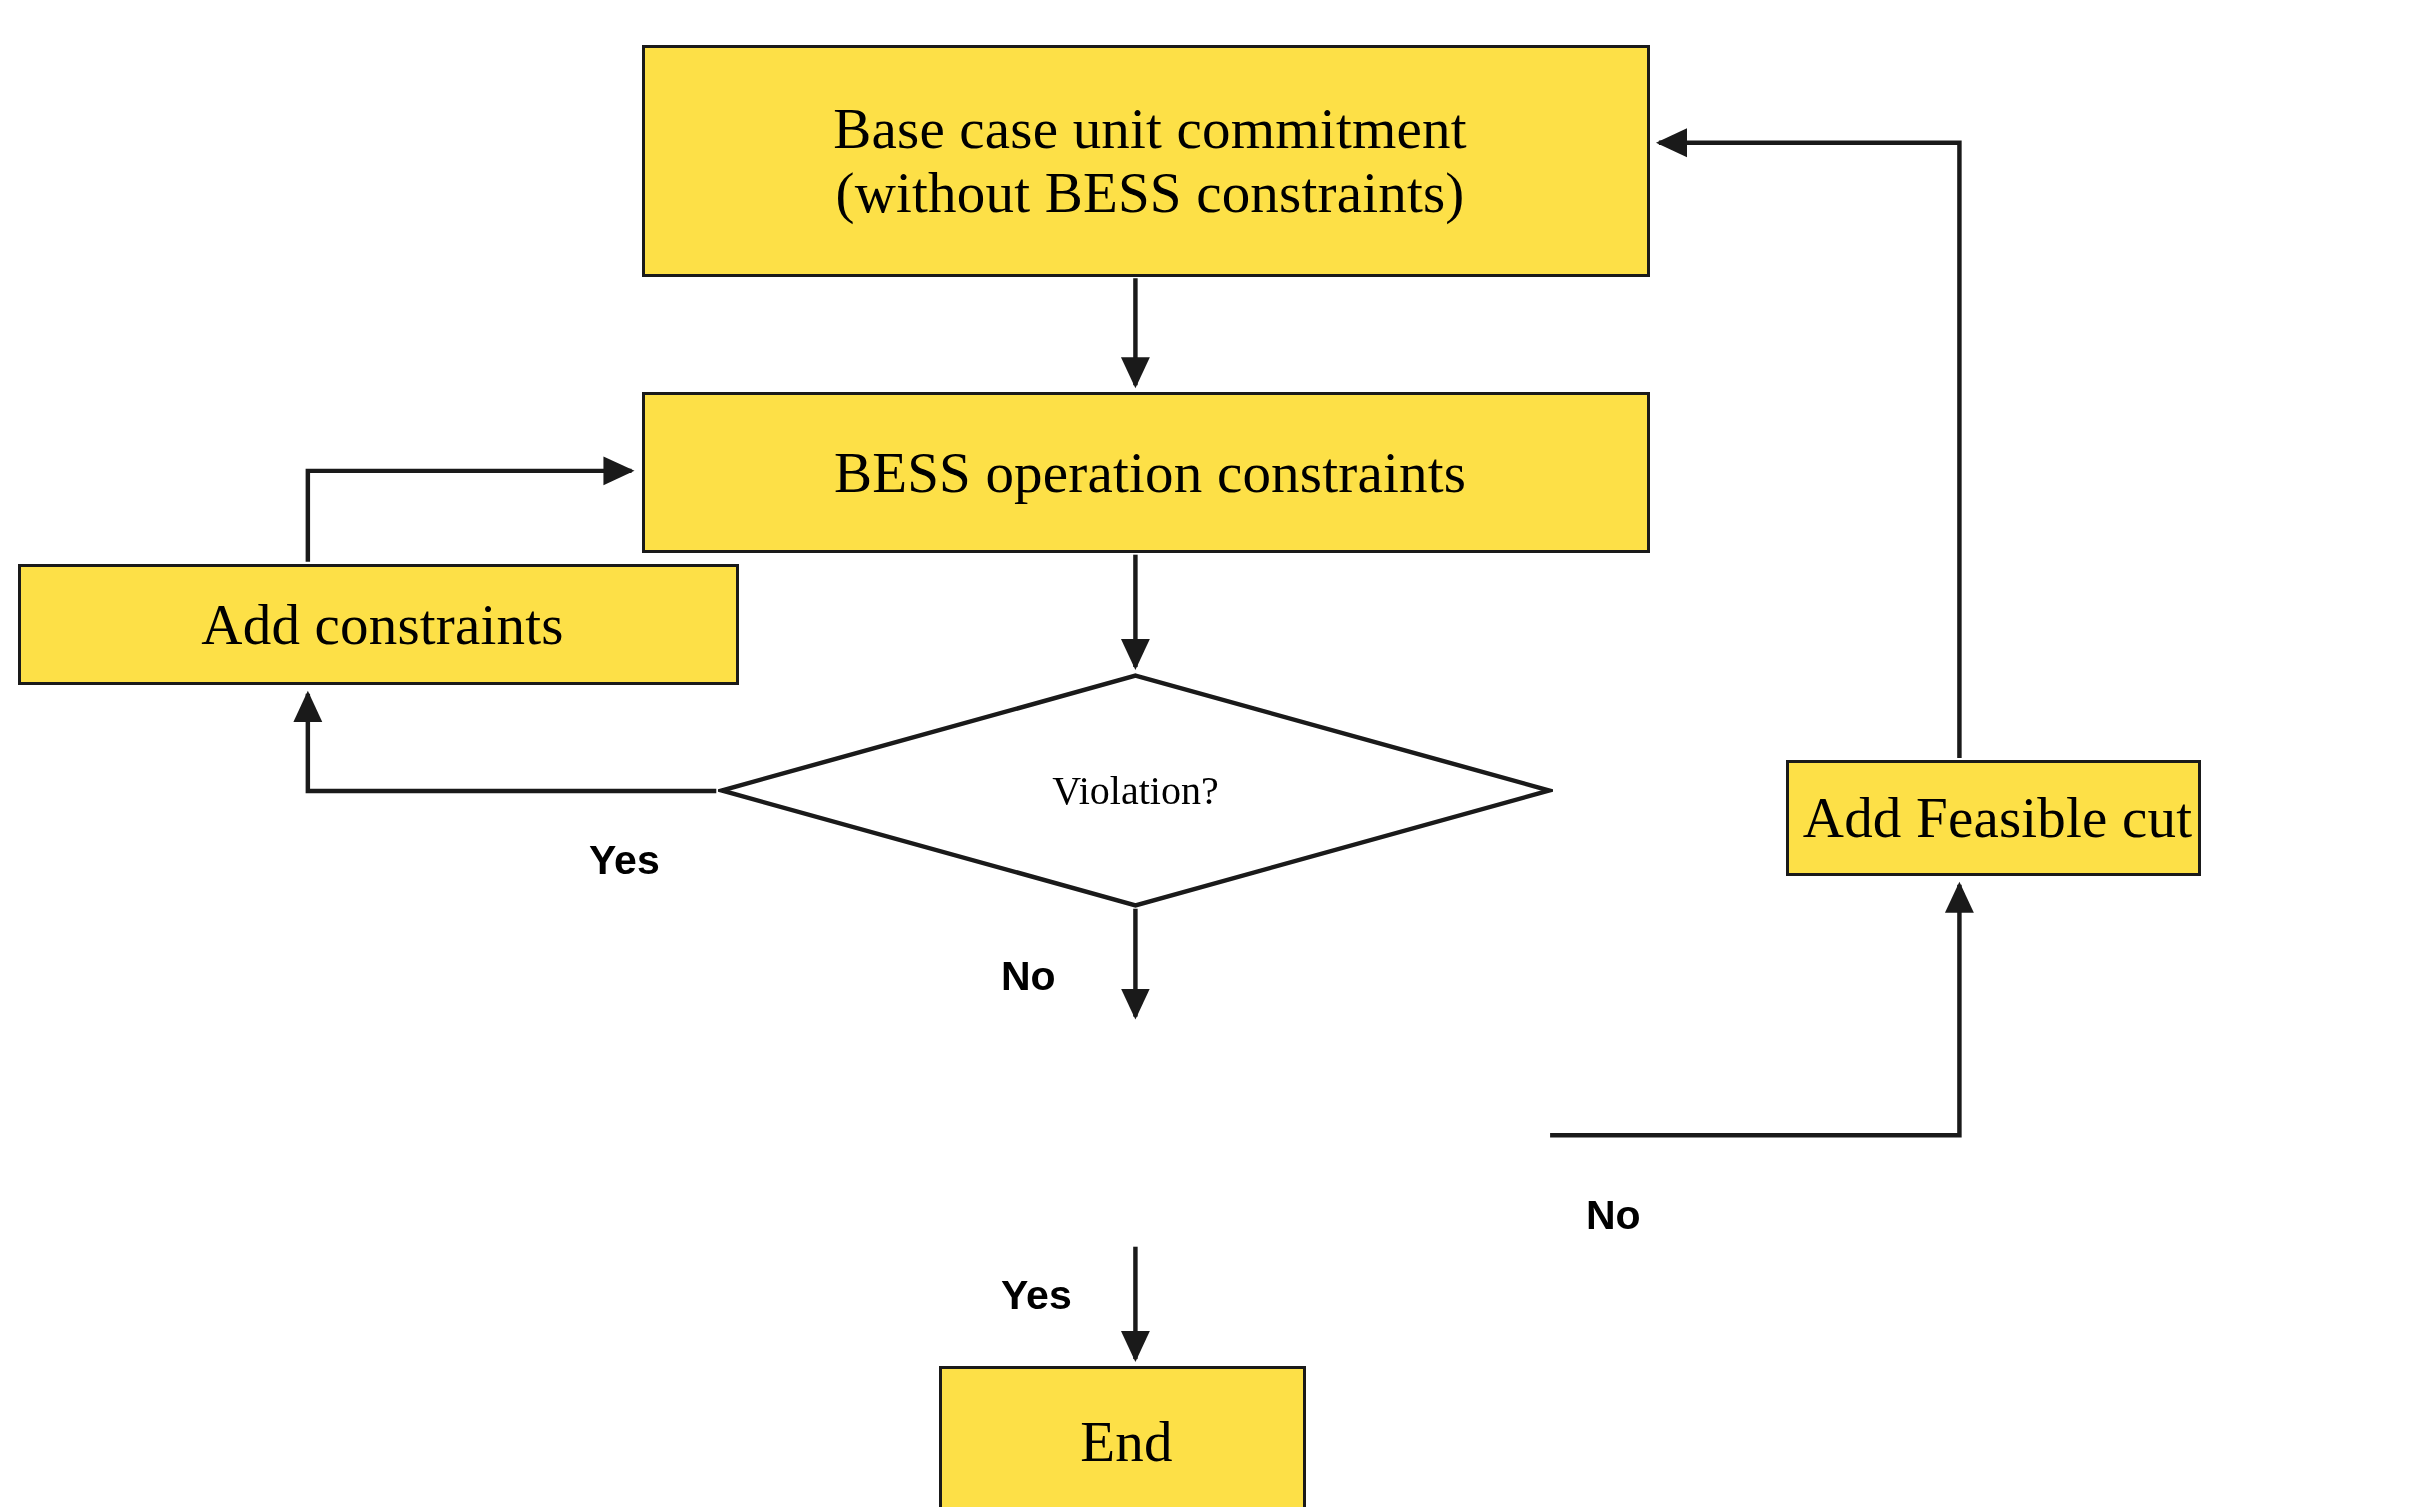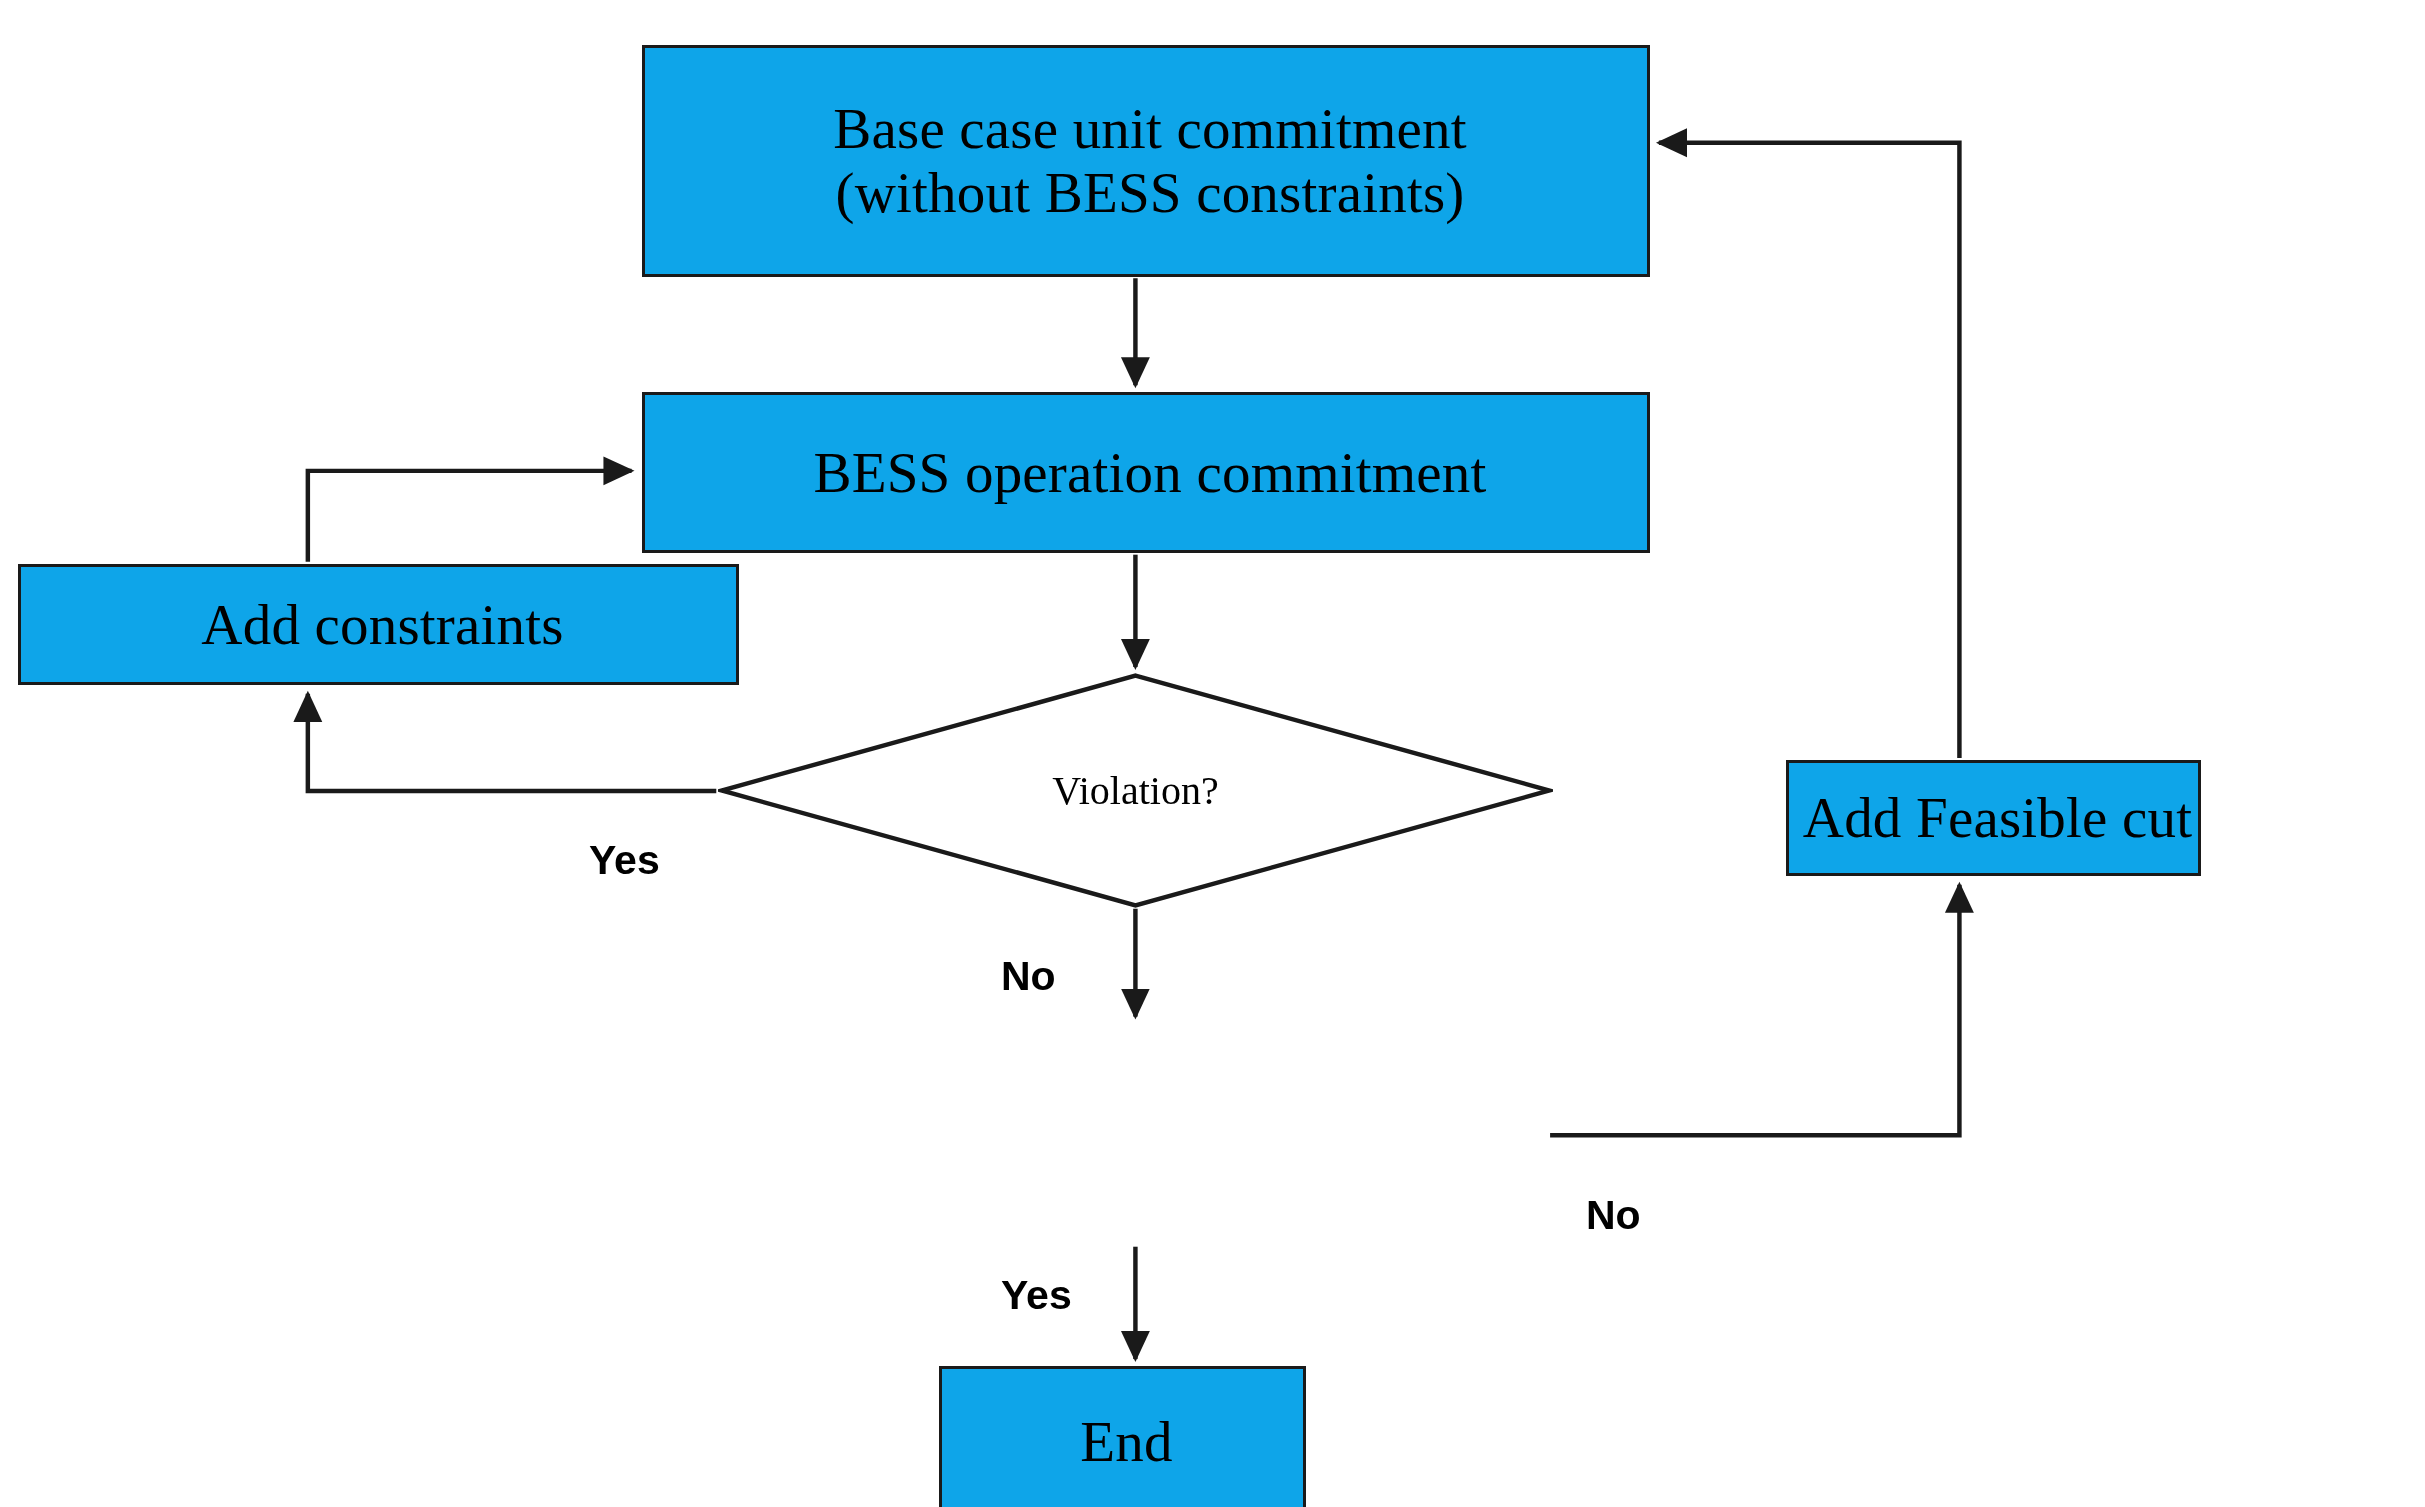--- a/index.html
+++ b/index.html
@@ -33,21 +33,21 @@
   .node {
     position: absolute;
     box-sizing: border-box;
     display: flex;
     align-items: center;
     justify-content: center;
     text-align: center;
   }
   .proc {
     border: 3.6px solid #1a1a1a;
-    background: #0ea5e9;
+    background: #fde047;
     padding-left: 8px;
   }
   .proc .label {
     font-size: 57px;
     line-height: 1.12;
     letter-spacing: 0.2px;
     white-space: pre-line;
   }
   
   #node-base-case      { left: 642px;  top: 45px;   width: 1008px; height: 232px; }
@@ -117,21 +117,21 @@
       <path d="M 1273 1398 L 1273 1524" marker-end="url(#arrow)"></path>
     </g>
   </svg>
 
   <div class="node proc" id="node-base-case">
     <span class="label">Base case unit commitment
 (without BESS constraints)</span>
   </div>
 
   <div class="node proc" id="node-bess-sched">
-    <span class="label">BESS operation commitment</span>
+    <span class="label">BESS operation constraints</span>
   </div>
 
   <div class="node proc" id="node-add-constr">
     <span class="label">Add constraints</span>
   </div>
 
   <div class="node proc" id="node-benders">
     <span class="label">Add Feasible cut</span>
   </div>
 

